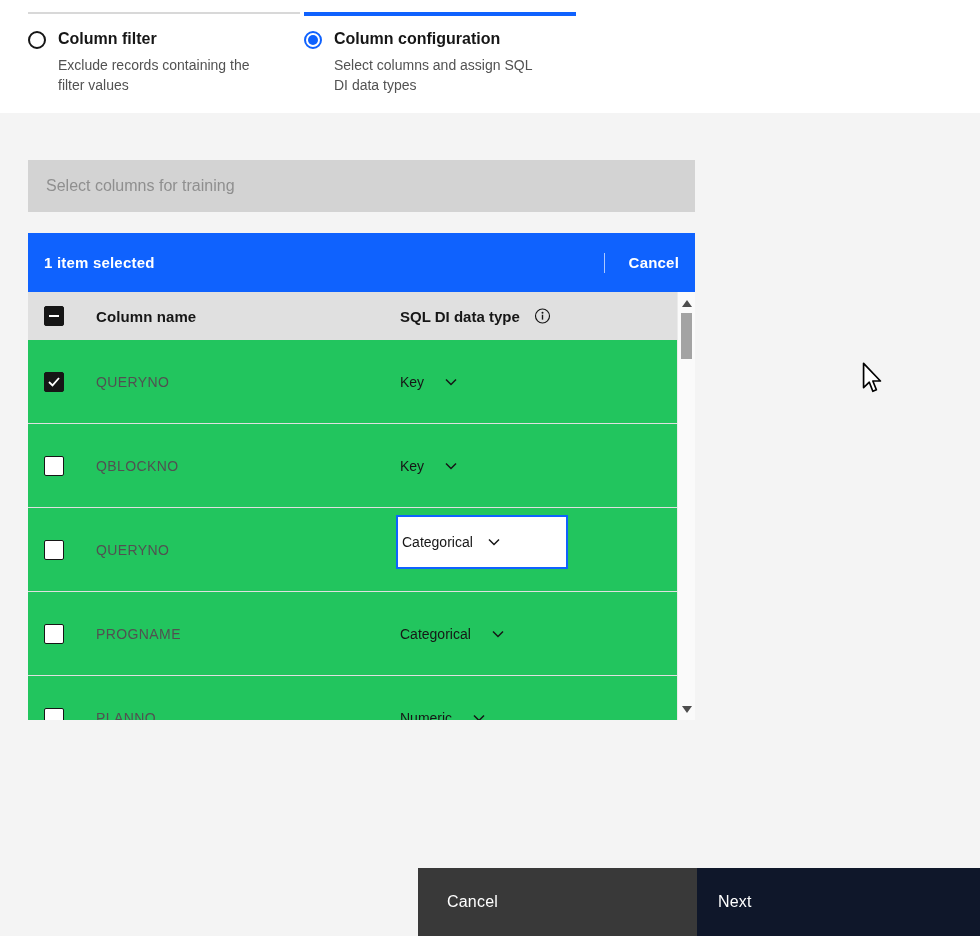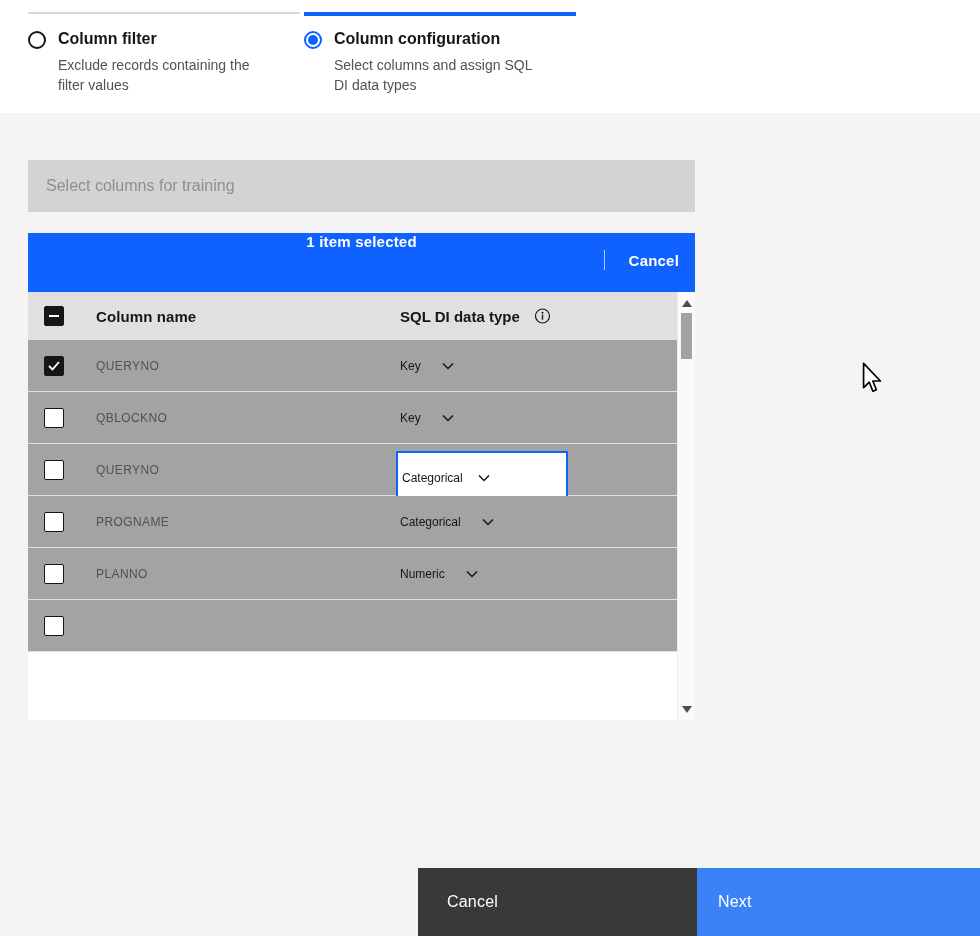--- a/index.html
+++ b/index.html
@@ -31,42 +31,42 @@
   }
   .search-bar input {
     width:100%; height:100%; background:transparent; border:none; outline:none;
     font-family:"Liberation Sans", sans-serif; font-size:16px; color:#555; padding:0 18px;
   }
   .search-bar input::placeholder { color:#8f8f8f; opacity:1; }
 
   
   .batch-bar {
     position:absolute; left:28px; top:233px; width:667px; height:59px;
-    background:#0f62fe; color:#fff; display:flex; align-items:center; padding:0 16px;flex-direction:column;
+    background:#0f62fe; color:#fff; display:flex; align-items:center; padding:0 16px;
   }
   .batch-summary { font-size:15px; font-weight:700; letter-spacing:0.2px; }
   .batch-right { margin-left:auto; display:flex; align-items:center; gap:24px; }
   .batch-divider { width:1px; height:20px; background:rgba(255,255,255,0.65); }
   .batch-cancel {
     background:none; border:none; color:#fff; font-family:"Liberation Sans", sans-serif;
     font-size:15px; font-weight:700; cursor:pointer; letter-spacing:0.2px;
   }
 
   
   .table {
     position:absolute; left:28px; top:292px; width:667px; height:428px;
     background:#fff; overflow:hidden;
   }
   .t-header {
     height:48px; background:#e0e0e0; position:relative;
     font-size:15px; font-weight:700; color:#161616;
   }
   .t-row {
-    height:52px; background:#a3a3a3; border-bottom:1px solid #e0e0e0;
-    position:relative; font-size:12px;
+    height:84px; background:#22c55e; border-bottom:1px solid #e0e0e0;
+    position:relative; font-size:14px;
   }
   .cell-check { position:absolute; left:16px; top:50%; transform:translateY(-50%); cursor:pointer; }
   .cell-name  { position:absolute; left:68px; top:50%; transform:translateY(-50%);
                 color:#515151; letter-spacing:0.4px; }
   .t-header .cell-name { color:#161616; letter-spacing:0.1px; }
   .cell-type  { position:absolute; left:372px; top:50%; transform:translateY(-50%);
                 display:flex; align-items:center; gap:9px; }
   .dropdown { display:flex; align-items:center; gap:21px; color:#161616; cursor:pointer; }
   .dropdown-focused {
     position:absolute; left:368px; top:7px; width:172px; height:54px;
@@ -92,21 +92,21 @@
               border-top:7px solid #4d4d4d; }
   .sb-thumb { position:absolute; left:3px; top:21px; width:11px; height:46px; background:#a3a3a3; cursor:grab; }
 
   
   .btn-footer {
     position:absolute; top:868px; height:68px; border:none; cursor:pointer;
     display:flex; align-items:center; color:#fff;
     font-family:"Liberation Sans", sans-serif; font-size:16px; letter-spacing:0.2px;
   }
   .btn-cancel { left:418px; width:279px; background:#393939; padding-left:29px; }
-  .btn-next   { left:697px; width:283px; background:#3b82f6; padding-left:21px; }
+  .btn-next   { left:697px; width:283px; background:#0f172a; padding-left:21px; }
 
   
   .cursor { position:absolute; left:860px; top:362px; pointer-events:none; }
 
   svg { display:block; }
 </style>
 </head>
 <body>
 
 <div class="panel"></div>

